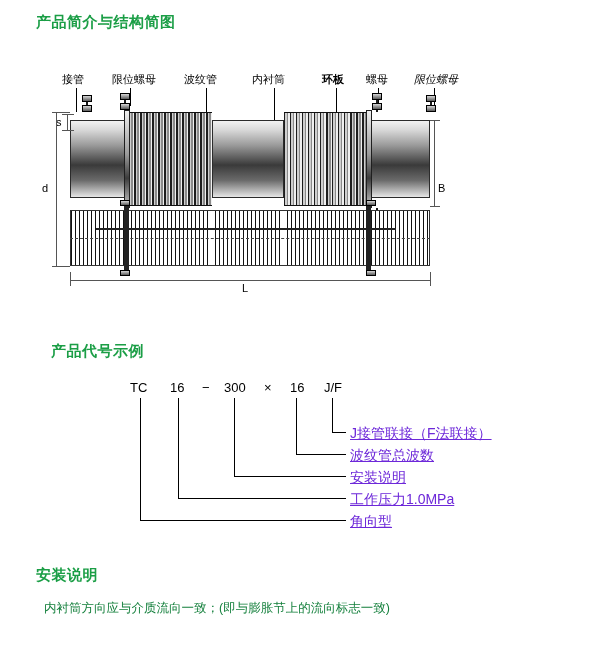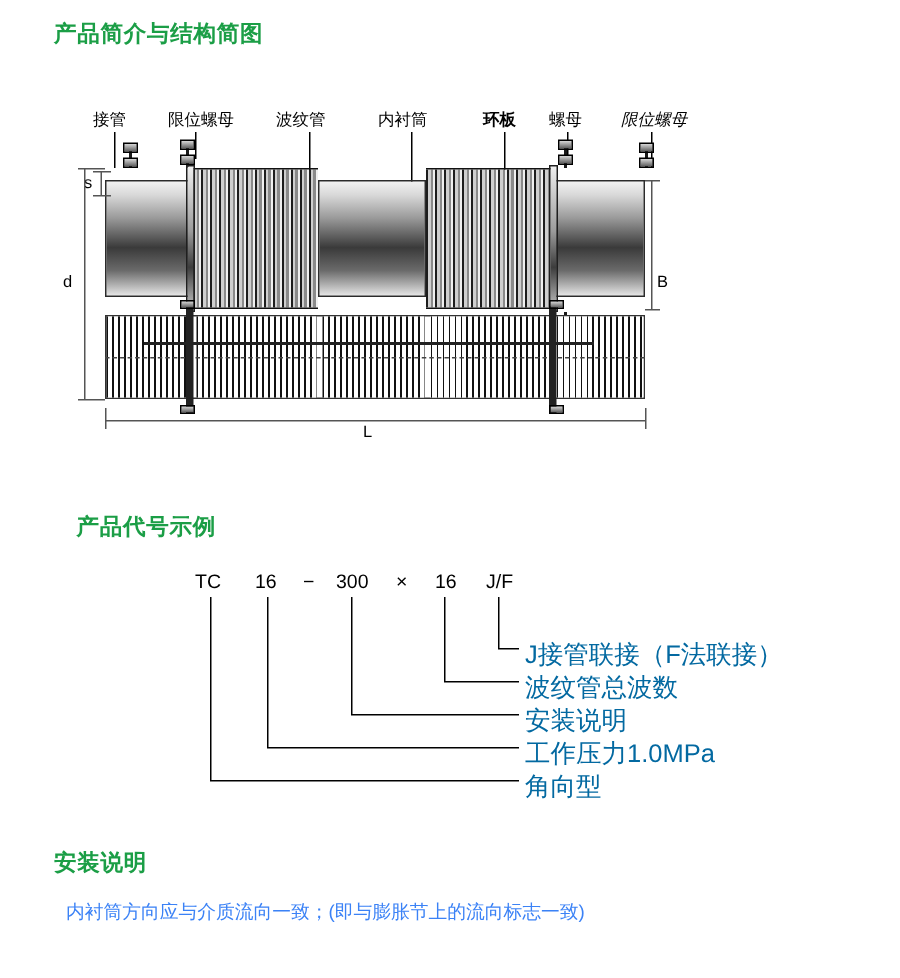--- a/index.html
+++ b/index.html
@@ -123,36 +123,37 @@
     height: 170px;
   }
   .code-token {
     position: absolute;
     font-size: 13px;
     color: #000;
     white-space: nowrap;
   }
   .code-desc {
     position: absolute;
-    font-size: 17px;
-    color: #0369a1;
+    font-size: 14px;
+    color: #6d28d9;
     white-space: nowrap;
+    text-decoration: underline;
   }
   .code-v { position: absolute; width: 1px; background: #000; }
   .code-h { position: absolute; height: 1px; background: #000; }
 
   
   #install-text {
     position: absolute;
     left: 44px;
     top: 598px;
     width: 520px;
     font-size: 12.5px;
     line-height: 21px;
-    color: #3b82f6;
+    color: #15803d;
   }
 </style>
 </head>
 <body>
 
 <div class="section-title" id="title-structure">产品简介与结构简图</div>
 <div class="section-title" id="title-code">产品代号示例</div>
 <div class="section-title" id="title-install">安装说明</div>
 
 <div id="structure-diagram">

